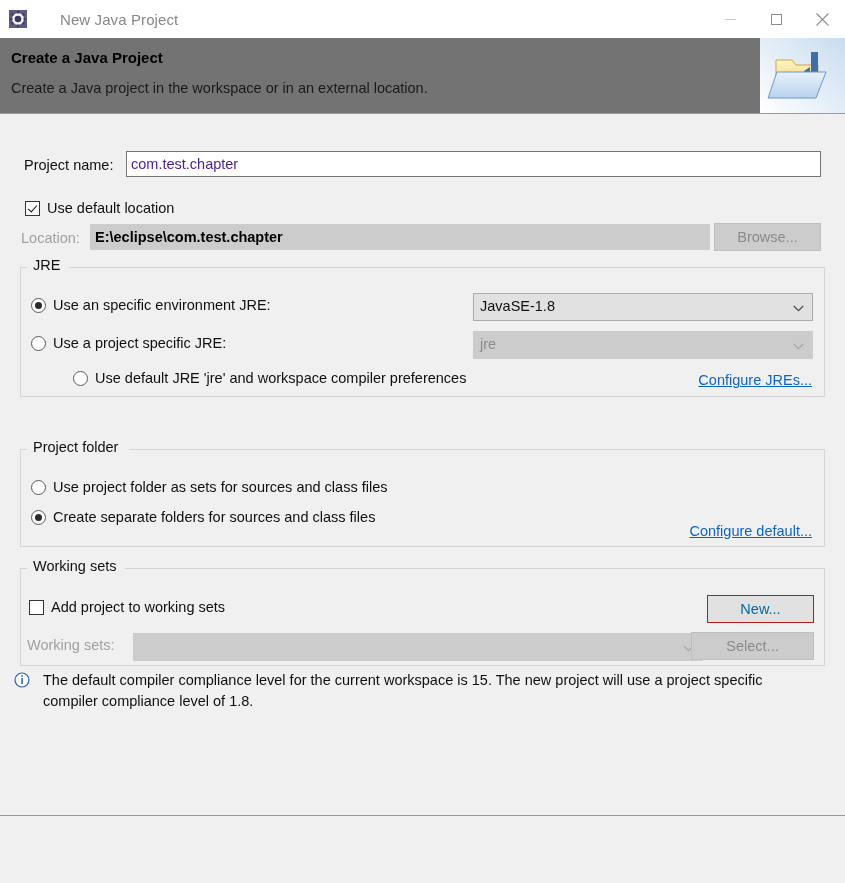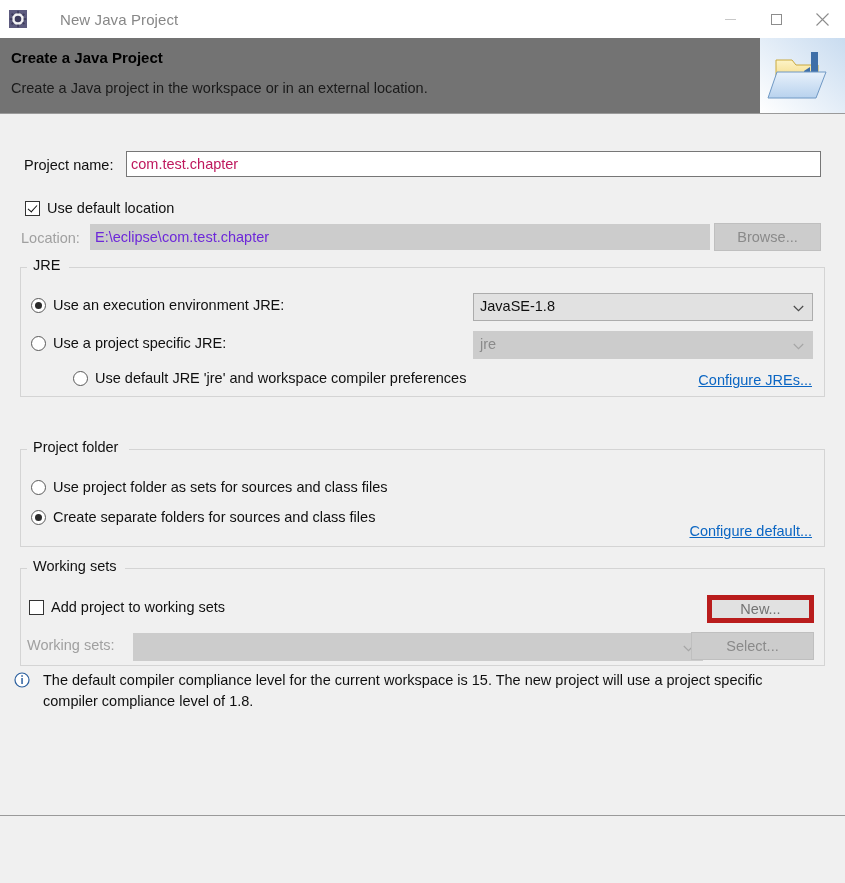--- a/index.html
+++ b/index.html
@@ -99,39 +99,40 @@
   }
   .lbl.disabled { color: #a0a0a0; }
 
   
   .textfield {
     box-sizing: border-box;
     height: 26px;
     background: #ffffff;
     border: 1px solid #767676;
     font-size: 14.5px;
-    color: #be185d;
+    color: #4c1d95;
     line-height: 24px;
     padding: 0 4px;
     white-space: nowrap;
     overflow: hidden;
   }
   .textfield.disabled {
     background: #cccccc;
     border: 1px solid #cccccc;
-    color: #6d28d9;
+    color: #000000;
+    font-weight: bold;
   }
 
   
   .btn {
     box-sizing: border-box;
     background: #e1e1e1;
-    border: 5px solid #b91c1c;
-    font-size: 14.5px;
-    color: #737373;
+    border: 1px solid #b91c1c;
+    font-size: 14.5px;
+    color: #0369a1;
     display: flex;
     align-items: center;
     justify-content: center;
     cursor: default;
     height: 28px;
   }
   .btn.disabled {
     background: #cccccc;
     border: 1px solid #bfbfbf;
     color: #8a8a8a;
@@ -366,21 +367,21 @@
     <div class="textfield disabled" style="position:absolute; left:90px; top:109px; width:620px;">E:\eclipse\com.test.chapter</div>
     <div class="btn disabled" style="position:absolute; left:714px; top:108px; width:107px;">Browse...</div>
 
     <div class="group" style="left:20px; top:152px; width:805px; height:130px;">
       <div class="gtop-left" style="width:6px;"></div>
       <div class="gtop-right" style="left:48px; right:0;"></div>
       <div class="group-title">JRE</div>
 
       <div class="radio-row" style="left:10px; top:30px;">
         <span class="radio checked"></span>
-        <span class="lbl">Use an execution environment JRE:</span>
+        <span class="lbl">Use an specific environment JRE:</span>
       </div>
       <div class="combo" style="position:absolute; left:452px; top:26px; width:340px;">
         <span>JavaSE-1.8</span>
         <svg class="arrow" width="11" height="7" viewBox="0 0 11 7">
           <path d="M0.8 1 L5.5 5.6 L10.2 1" fill="none" stroke="#4a4a4a" stroke-width="1.2"></path>
         </svg>
       </div>
 
       <div class="radio-row" style="left:10px; top:68px;">
         <span class="radio"></span>

